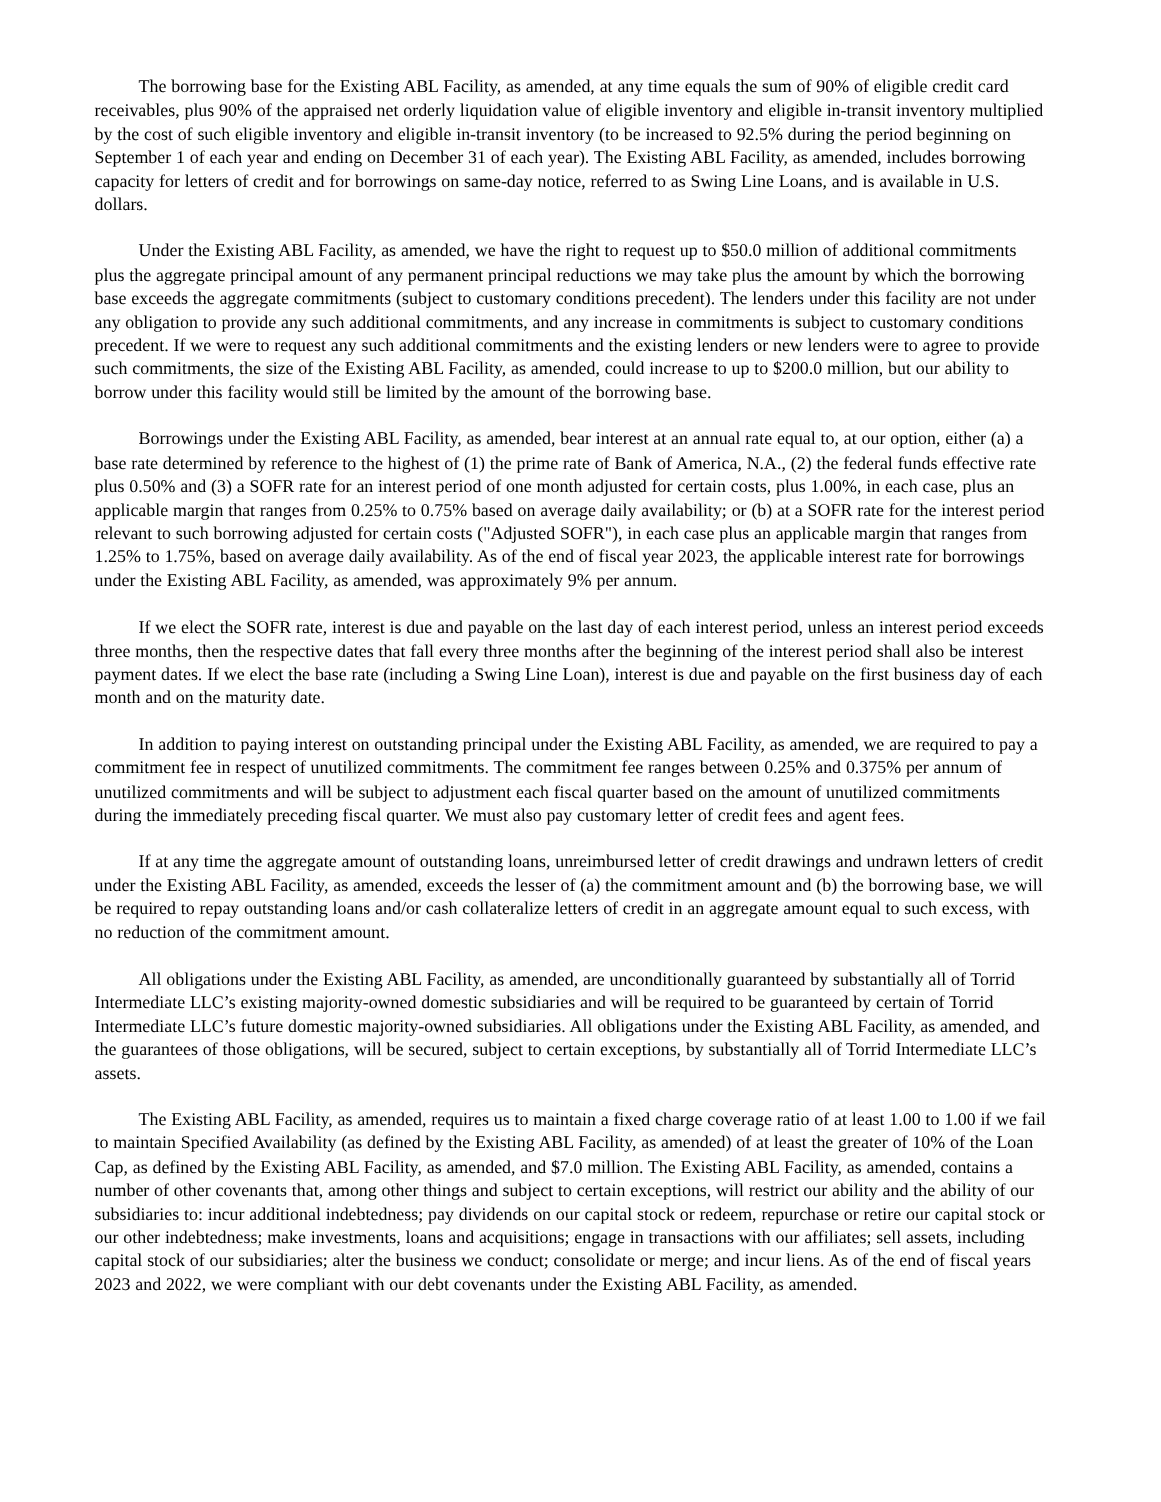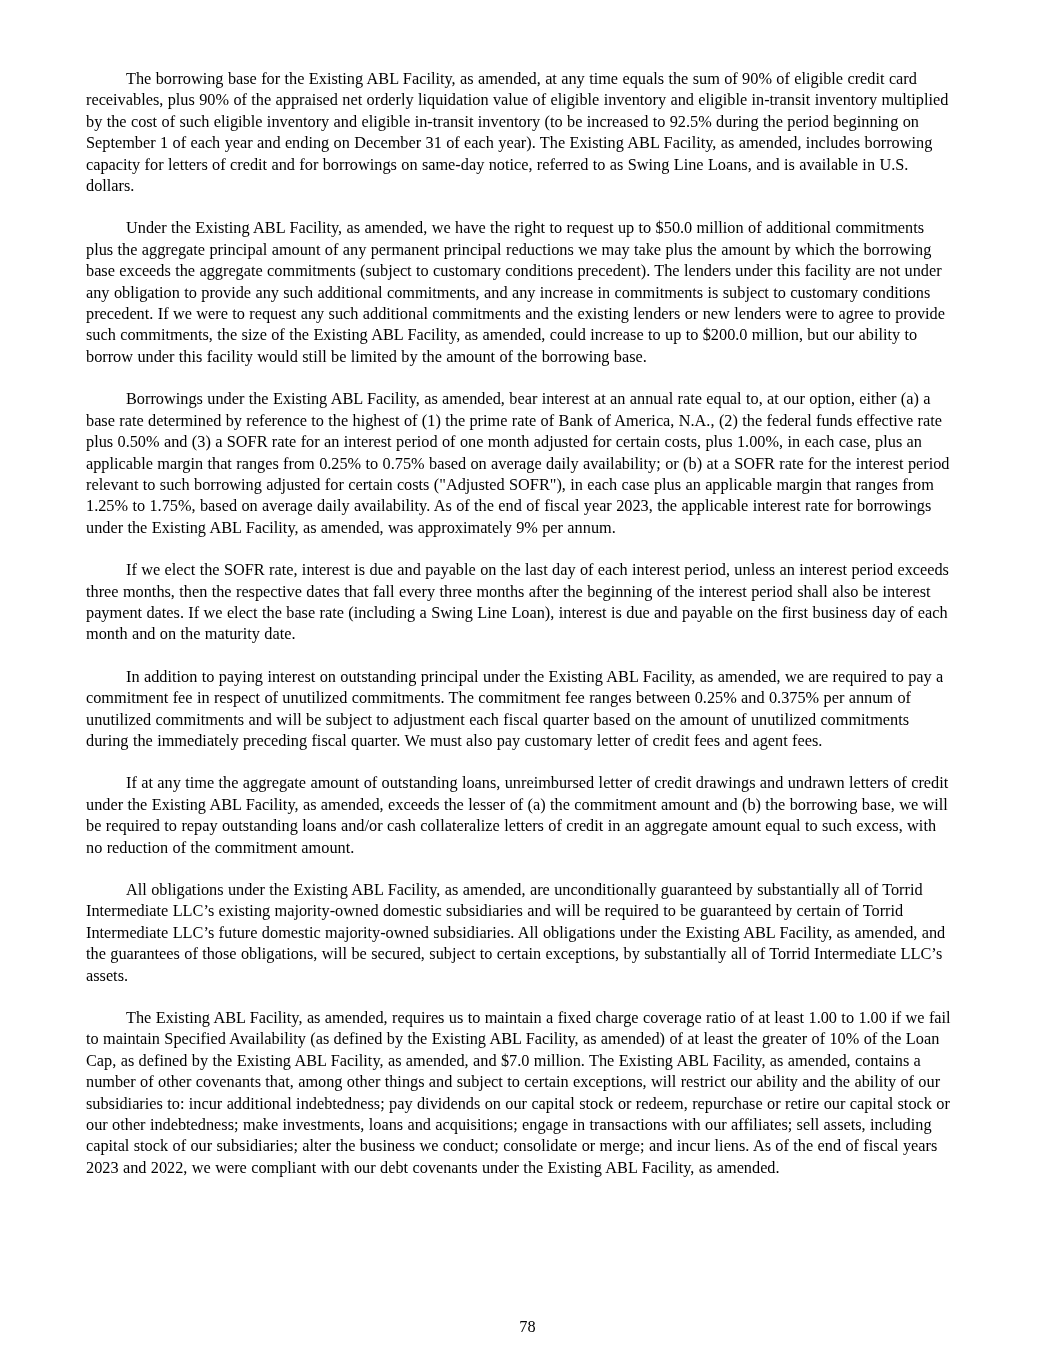--- a/index.html
+++ b/index.html
@@ -40,14 +40,13 @@
 
 <div class="page">
   <p class="para">The borrowing base for the Existing ABL Facility, as amended, at any time equals the sum of 90% of eligible credit card receivables, plus 90% of the appraised net orderly liquidation value of eligible inventory and eligible in-transit inventory multiplied by the cost of such eligible inventory and eligible in-transit inventory (to be increased to 92.5% during the period beginning on September 1 of each year and ending on December 31 of each year). The Existing ABL Facility, as amended, includes borrowing capacity for letters of credit and for borrowings on same-day notice, referred to as Swing Line Loans, and is available in U.S. dollars.</p>
   <p class="para">Under the Existing ABL Facility, as amended, we have the right to request up to $50.0 million of additional commitments plus the aggregate principal amount of any permanent principal reductions we may take plus the amount by which the borrowing base exceeds the aggregate commitments (subject to customary conditions precedent). The lenders under this facility are not under any obligation to provide any such additional commitments, and any increase in commitments is subject to customary conditions precedent. If we were to request any such additional commitments and the existing lenders or new lenders were to agree to provide such commitments, the size of the Existing ABL Facility, as amended, could increase to up to $200.0 million, but our ability to borrow under this facility would still be limited by the amount of the borrowing base.</p>
   <p class="para">Borrowings under the Existing ABL Facility, as amended, bear interest at an annual rate equal to, at our option, either (a) a base rate determined by reference to the highest of (1) the prime rate of Bank of America, N.A., (2) the federal funds effective rate plus 0.50% and (3) a SOFR rate for an interest period of one month adjusted for certain costs, plus 1.00%, in each case, plus an applicable margin that ranges from 0.25% to 0.75% based on average daily availability; or (b) at a SOFR rate for the interest period relevant to such borrowing adjusted for certain costs ("Adjusted SOFR"), in each case plus an applicable margin that ranges from 1.25% to 1.75%, based on average daily availability. As of the end of fiscal year 2023, the applicable interest rate for borrowings under the Existing ABL Facility, as amended, was approximately 9% per annum.</p>
   <p class="para">If we elect the SOFR rate, interest is due and payable on the last day of each interest period, unless an interest period exceeds three months, then the respective dates that fall every three months after the beginning of the interest period shall also be interest payment dates. If we elect the base rate (including a Swing Line Loan), interest is due and payable on the first business day of each month and on the maturity date.</p>
   <p class="para">In addition to paying interest on outstanding principal under the Existing ABL Facility, as amended, we are required to pay a commitment fee in respect of unutilized commitments. The commitment fee ranges between 0.25% and 0.375% per annum of unutilized commitments and will be subject to adjustment each fiscal quarter based on the amount of unutilized commitments during the immediately preceding fiscal quarter. We must also pay customary letter of credit fees and agent fees.</p>
   <p class="para">If at any time the aggregate amount of outstanding loans, unreimbursed letter of credit drawings and undrawn letters of credit under the Existing ABL Facility, as amended, exceeds the lesser of (a) the commitment amount and (b) the borrowing base, we will be required to repay outstanding loans and/or cash collateralize letters of credit in an aggregate amount equal to such excess, with no reduction of the commitment amount.</p>
   <p class="para">All obligations under the Existing ABL Facility, as amended, are unconditionally guaranteed by substantially all of Torrid Intermediate LLC’s existing majority-owned domestic subsidiaries and will be required to be guaranteed by certain of Torrid Intermediate LLC’s future domestic majority-owned subsidiaries. All obligations under the Existing ABL Facility, as amended, and the guarantees of those obligations, will be secured, subject to certain exceptions, by substantially all of Torrid Intermediate LLC’s assets.</p>
   <p class="para">The Existing ABL Facility, as amended, requires us to maintain a fixed charge coverage ratio of at least 1.00 to 1.00 if we fail to maintain Specified Availability (as defined by the Existing ABL Facility, as amended) of at least the greater of 10% of the Loan Cap, as defined by the Existing ABL Facility, as amended, and $7.0 million. The Existing ABL Facility, as amended, contains a number of other covenants that, among other things and subject to certain exceptions, will restrict our ability and the ability of our subsidiaries to: incur additional indebtedness; pay dividends on our capital stock or redeem, repurchase or retire our capital stock or our other indebtedness; make investments, loans and acquisitions; engage in transactions with our affiliates; sell assets, including capital stock of our subsidiaries; alter the business we conduct; consolidate or merge; and incur liens. As of the end of fiscal years 2023 and 2022, we were compliant with our debt covenants under the Existing ABL Facility, as amended.</p>
-  <div class="page-number">78</div>
 </div>
 
 </body></html>

